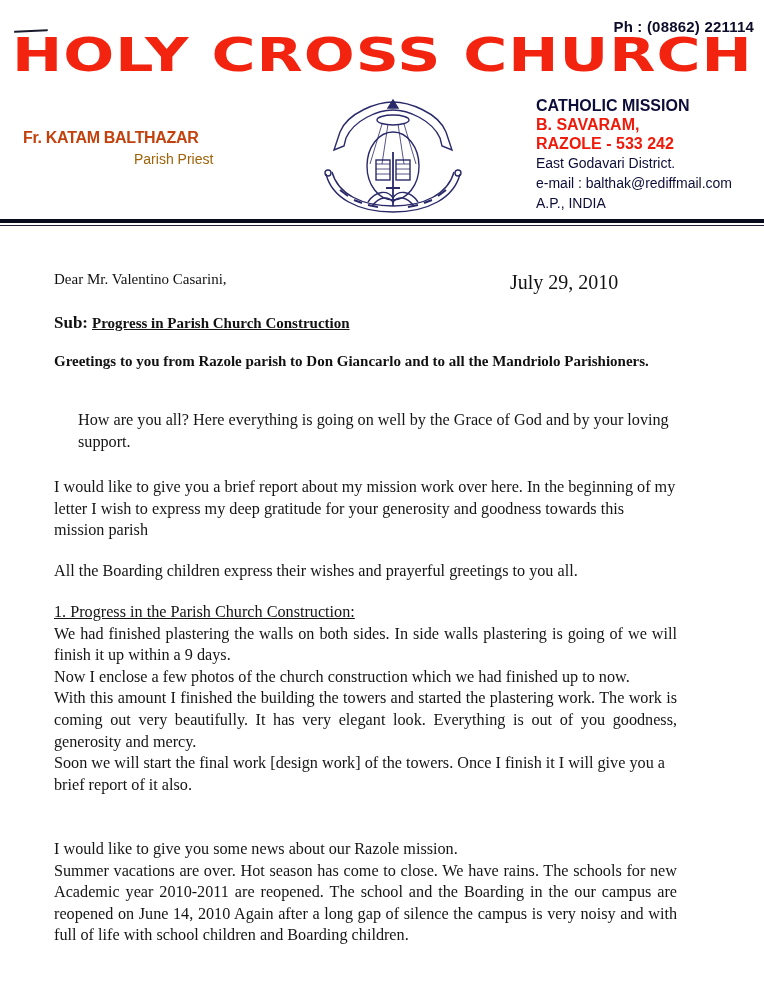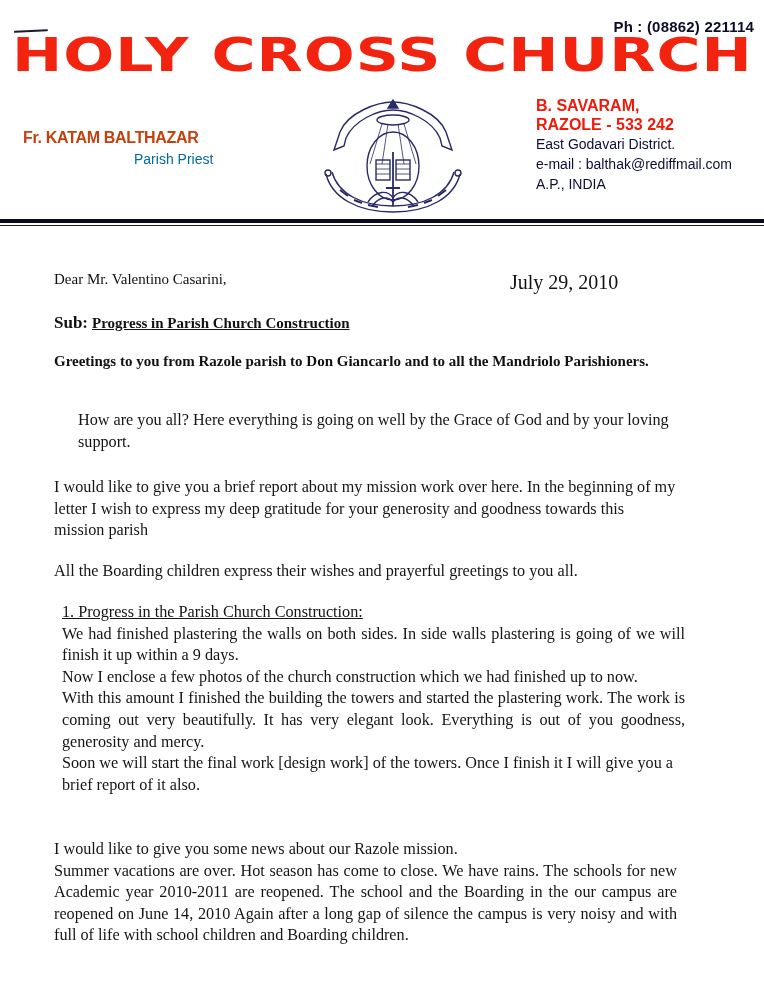--- a/index.html
+++ b/index.html
@@ -3,21 +3,21 @@
 <meta charset="utf-8">
 <style>
   html, body { margin: 0; padding: 0; background: #ffffff; }
   body { width: 764px; height: 991px; position: relative; overflow: hidden; font-family: "Liberation Serif", serif; color: #111; }
 
   .accent-dash { position: absolute; left: 14px; top: 30px; width: 34px; height: 2px; background: #1a1a2e; border-radius: 1px; transform: rotate(-3deg); }
   .phone { position: absolute; right: 10px; top: 18px; font-family: "Liberation Sans", sans-serif; font-weight: bold; font-size: 15px; color: #0d0d2b; letter-spacing: 0.2px; }
   .church-title { position: absolute; left: 12px; top: 30px; width: 745px; font-family: "DejaVu Sans", sans-serif; font-weight: bold; font-size: 60px; line-height: 62px; color: #f2230f; letter-spacing: 1px; white-space: nowrap; transform: scaleY(0.78); transform-origin: left top; text-transform: uppercase; }
 
   .priest-name { position: absolute; left: 23px; top: 129px; font-family: "Liberation Sans", sans-serif; font-weight: bold; font-size: 16px; color: #c2410c; letter-spacing: -0.3px; }
-  .priest-role { position: absolute; left: 134px; top: 151px; font-family: "Liberation Sans", sans-serif; font-size: 14px; color: #0369a1; }
+  .priest-role { position: absolute; left: 134px; top: 151px; font-family: "Liberation Sans", sans-serif; font-size: 14px; color: #a16207; }
 
   .logo { position: absolute; left: 318px; top: 94px; width: 150px; height: 122px; }
 
   .mission-block { position: absolute; left: 536px; top: 96px; font-family: "Liberation Sans", sans-serif; }
   .mission-block .m-line { display: block; white-space: nowrap; }
   .m-title { font-weight: bold; font-size: 16px; color: #0d0d3a; line-height: 19px; }
   .m-red { font-weight: bold; font-size: 16px; color: #f01a0a; line-height: 19px; }
   .m-small { font-size: 14px; color: #0d0d3a; line-height: 20px; }
 
   .rule-thick { position: absolute; left: 0; top: 219px; width: 764px; height: 4px; background: #0a0a1e; }
@@ -73,20 +73,21 @@
 
     <path d="M8 80 C14 104, 40 118, 75 118 C110 118, 136 104, 142 80"></path>
     <path d="M14 78 C20 100, 44 112, 75 112 C106 112, 130 100, 136 78"></path>
     <circle cx="10" cy="79" r="3"></circle>
     <circle cx="140" cy="79" r="3"></circle>
     <path d="M22 96 L30 102 M36 106 L44 109 M50 111 L60 113 M90 113 L100 111 M106 109 L114 106 M120 102 L128 96" stroke-width="2"></path>
   </svg>
 </div>
 
 <div class="mission-block">
+  <span class="m-line m-title">CATHOLIC MISSION</span>
   <span class="m-line m-red">B. SAVARAM,</span>
   <span class="m-line m-red">RAZOLE - 533 242</span>
   <span class="m-line m-small">East Godavari District.</span>
   <span class="m-line m-small">e-mail : balthak@rediffmail.com</span>
   <span class="m-line m-small">A.P., INDIA</span>
 </div>
 
 <div class="rule-thick"></div>
 <div class="rule-thin"></div>
 
@@ -105,21 +106,21 @@
 </div>
 
 <div class="body" style="top:477px;">
   <p>I would like to give you a brief report about my mission  work over here.  In the beginning of my letter  I wish to express my deep gratitude for your generosity and goodness towards this mission parish</p>
 </div>
 
 <div class="body" style="top:561px;">
   <p>All the  Boarding children express their wishes and prayerful greetings to you all.</p>
 </div>
 
-<div class="body" style="top:602px;margin-left:8px;">
+<div class="body" style="top:602px;">
   <p class="section-heading">1.  Progress in the Parish Church  Construction:</p>
   <p class="justify">We had finished  plastering the walls on both sides.  In side walls plastering is going of  we will finish it  up within a 9 days.</p>
   <p>Now  I enclose  a few photos of the church construction which we had finished up to now.</p>
   <p class="justify">With this amount I  finished the building the towers and started the plastering work.  The work is coming out very beautifully. It has very elegant look. Everything is out of you goodness, generosity and mercy.</p>
   <p>Soon we will start the final work [design work] of the towers.  Once I finish it I will give you a brief report of it also.</p>
 </div>
 
 <div class="body" style="top:839px;">
   <p>I would like to give you  some news  about our Razole mission.</p>
   <p class="justify">Summer vacations are over. Hot season has come to close. We have rains. The schools for new Academic year 2010-2011 are reopened. The school  and the Boarding in the our campus are reopened on June 14, 2010   Again after a long gap of silence the campus is very noisy and with full of life with school children and Boarding children.</p>

